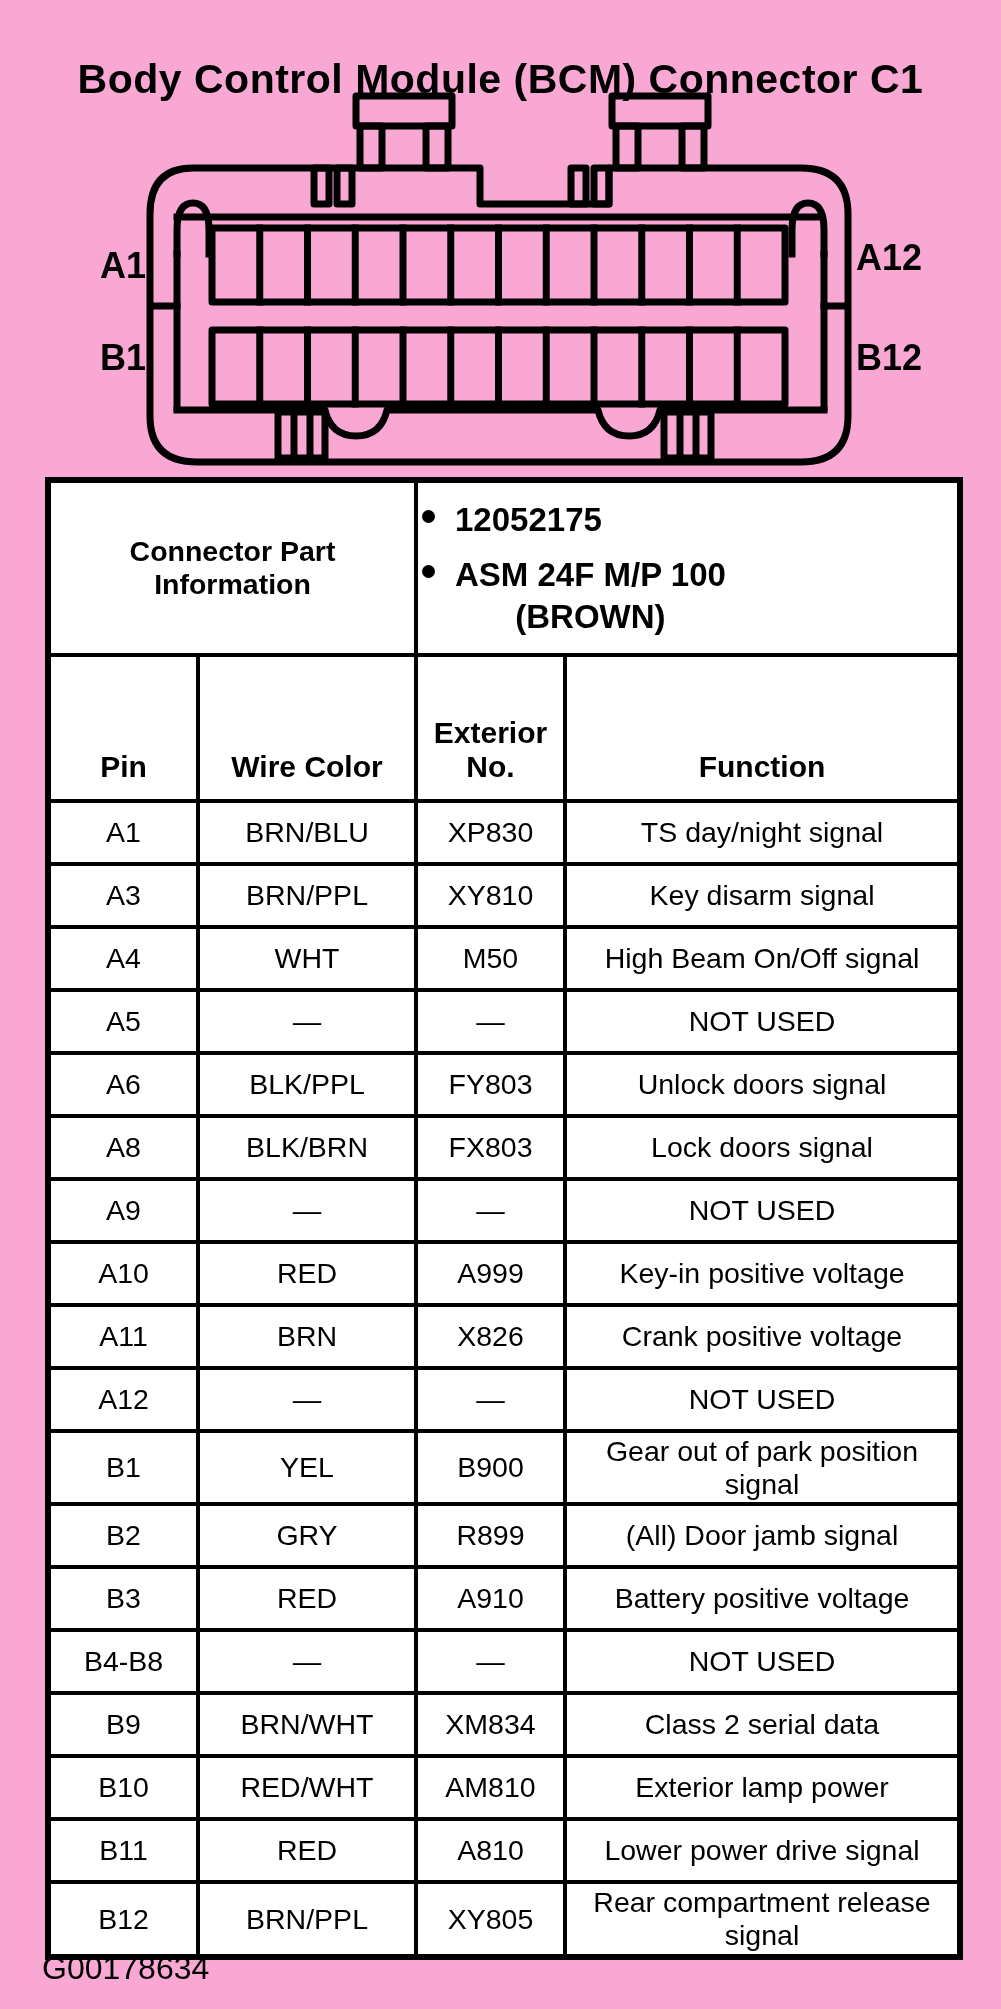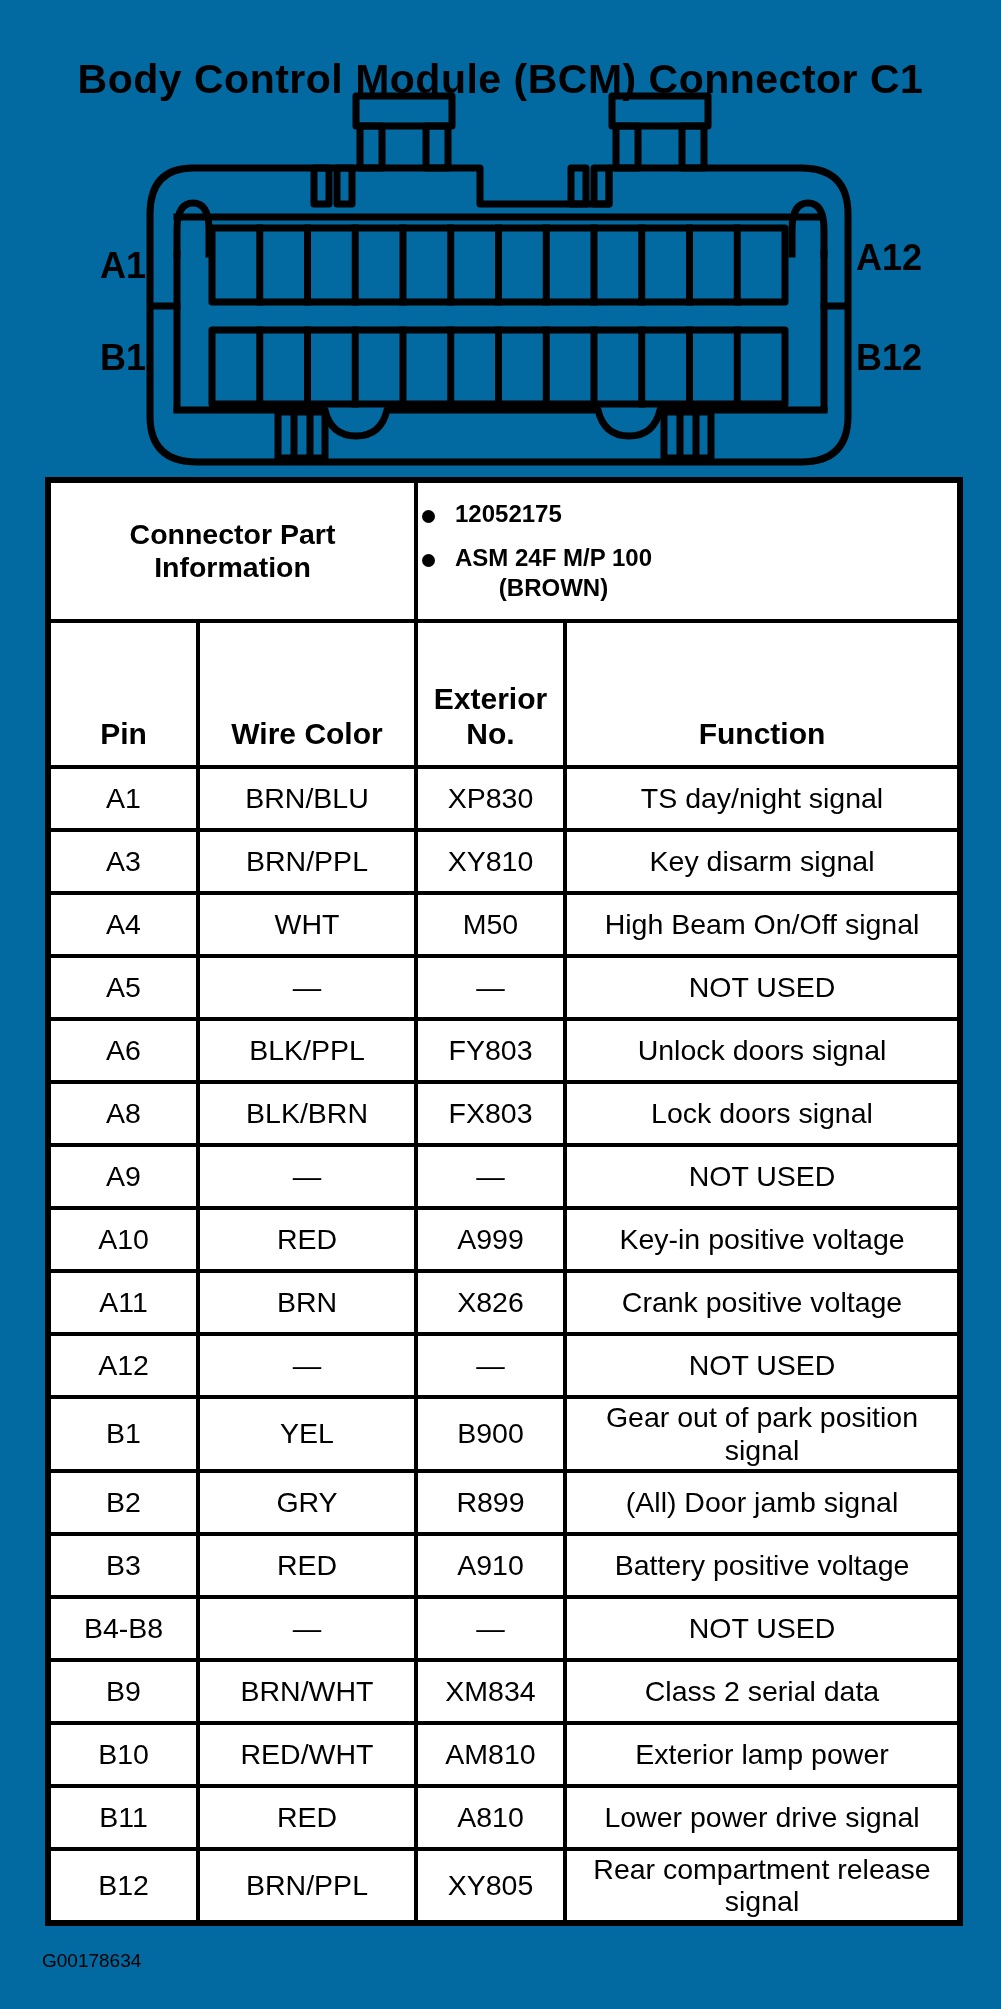--- a/index.html
+++ b/index.html
@@ -1,20 +1,20 @@
 <!DOCTYPE html>
 <html><head>
 <meta charset="utf-8">
 <style>
   html,body{margin:0;padding:0;background:#fff;}
   .page{
     position:relative;
     width:1001px;
     height:2009px;
-    background:#0369a1;
+    background:#f9a8d4;
     font-family:"Liberation Sans", sans-serif;
     color:#000;
     overflow:hidden;
   }
   .page-title{
     position:absolute;
     top:56px; left:0; width:100%;
     text-align:center;
     font-size:41px;
     font-weight:bold;
@@ -59,21 +59,21 @@
     vertical-align:middle;
     padding-left:50px;
     padding-right:6px;
   }
   .bullet-item{
     display:flex;
     align-items:flex-start;
     gap:20px;
     margin:14px 0;
     font-weight:bold;
-    font-size:24px;
+    font-size:33px;
     line-height:1.25;
   }
   .bullet-dot{
     flex:0 0 auto;
     width:13px; height:13px;
     margin-top:11px;
     background:#000;
     border-radius:50%;
   }
   .bullet-text{white-space:pre-line;}
@@ -95,21 +95,21 @@
     line-height:1.15;
   }
   td.c-func{
     text-align:left;
     padding-left:8px;
     padding-right:4px;
   }
   .figure-id{
     position:absolute;
     left:42px; top:1950px;
-    font-size:19px;
+    font-size:32px;
   }
 </style>
 </head>
 <body>
 
 <div class="page">
 
   <div class="page-title">Body Control Module (BCM) Connector C1</div>
 
   <svg class="connector-svg" width="1001" height="500" viewBox="0 0 1001 500" aria-hidden="true">

